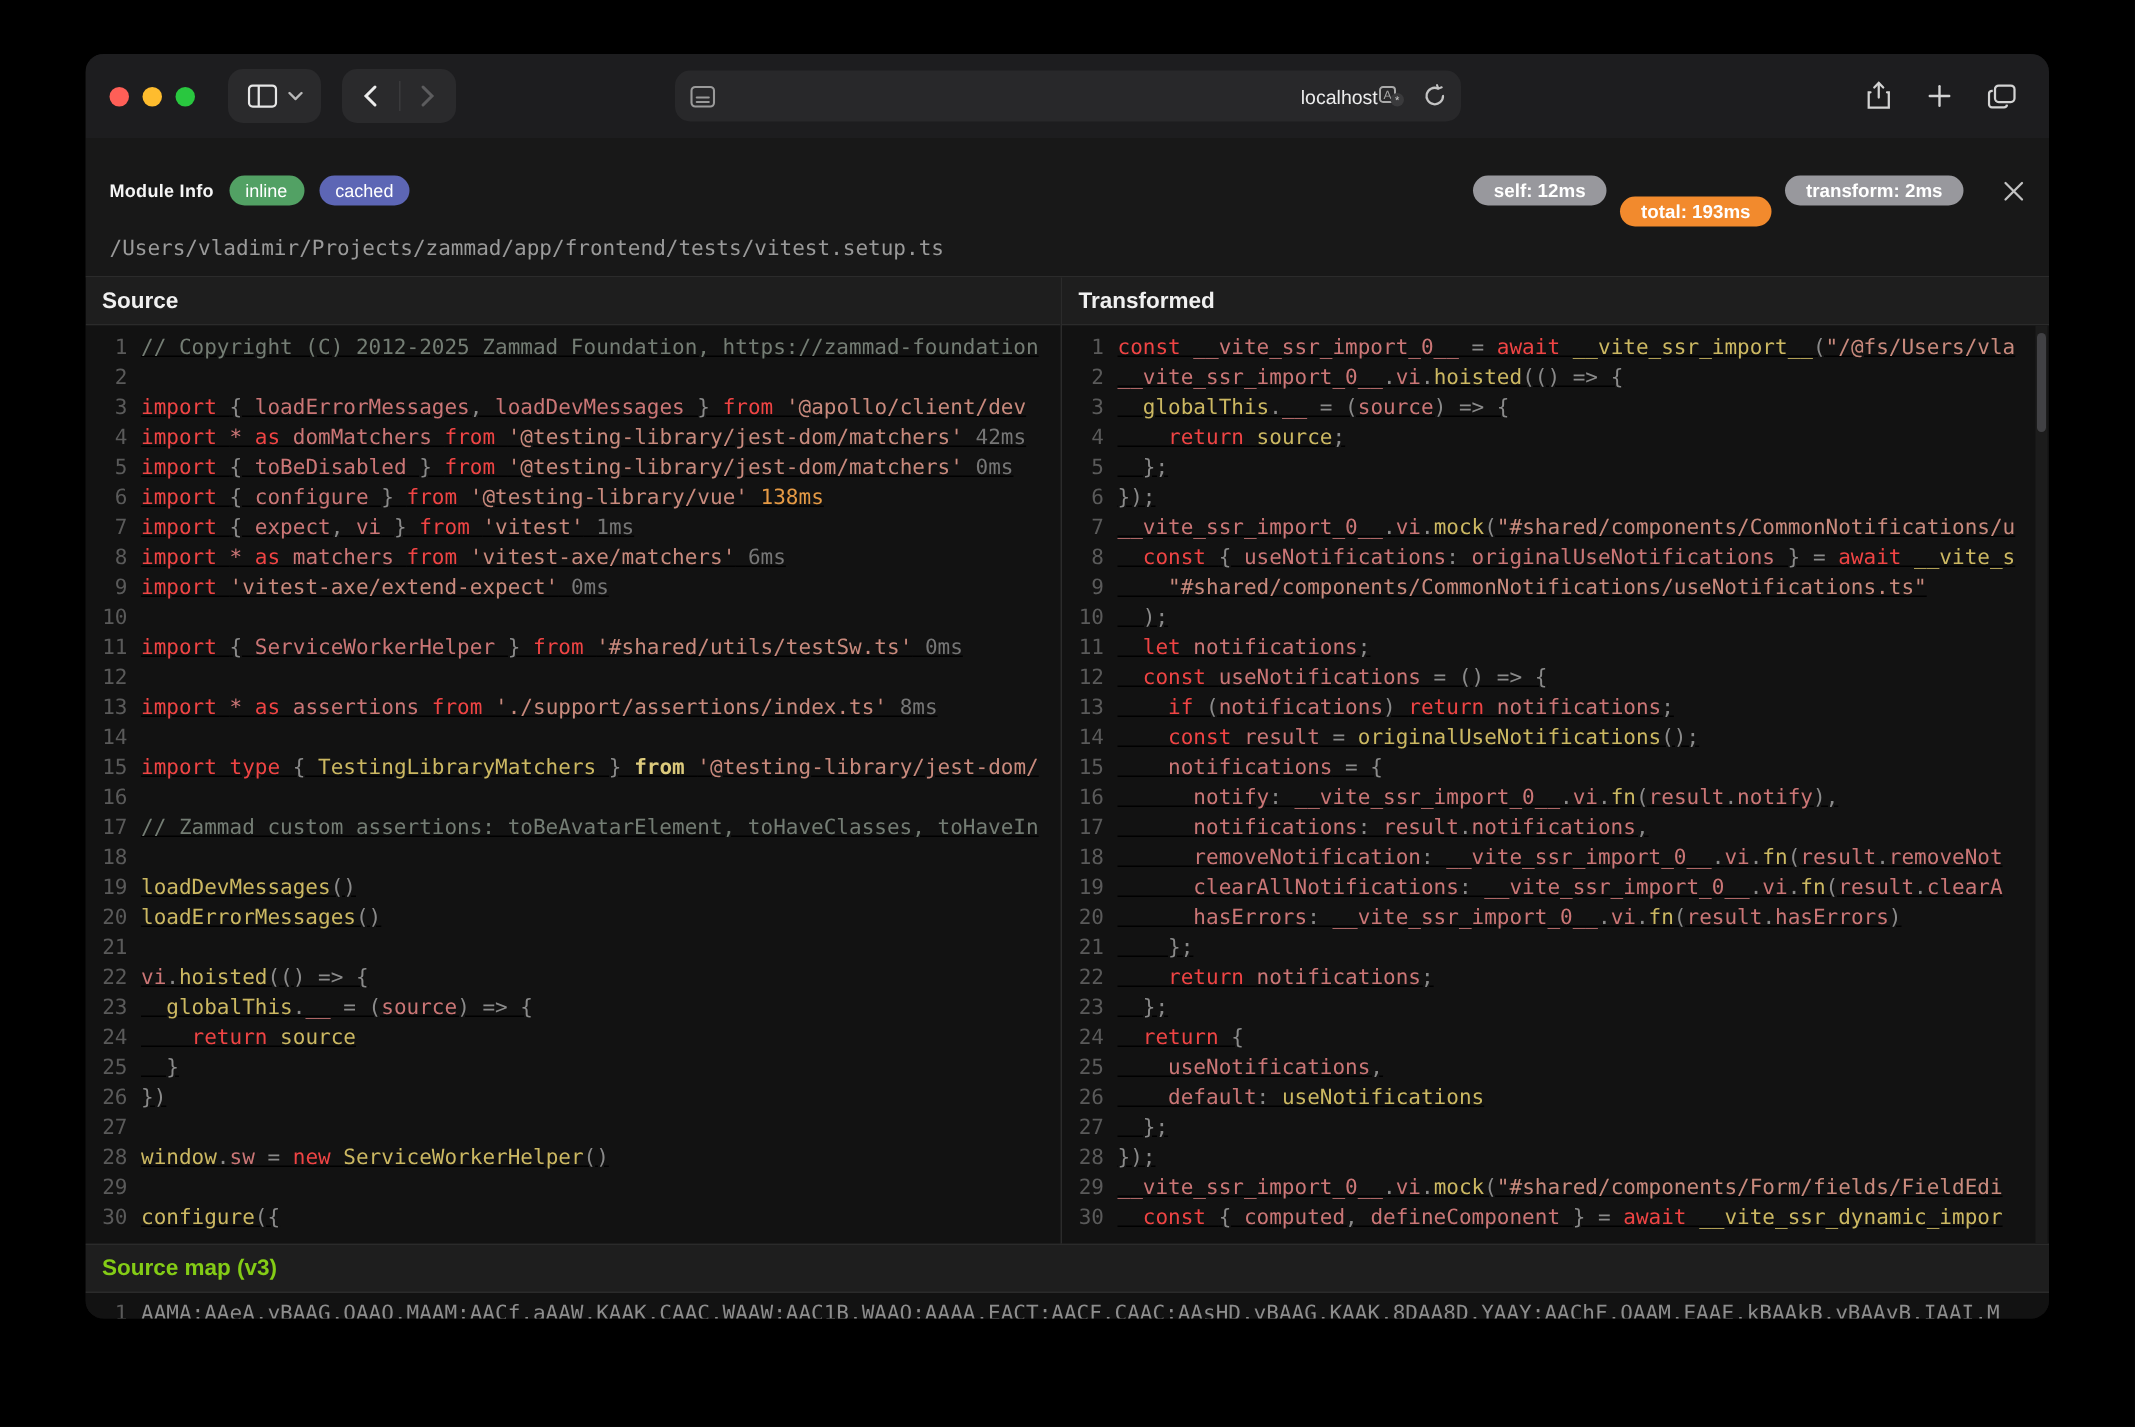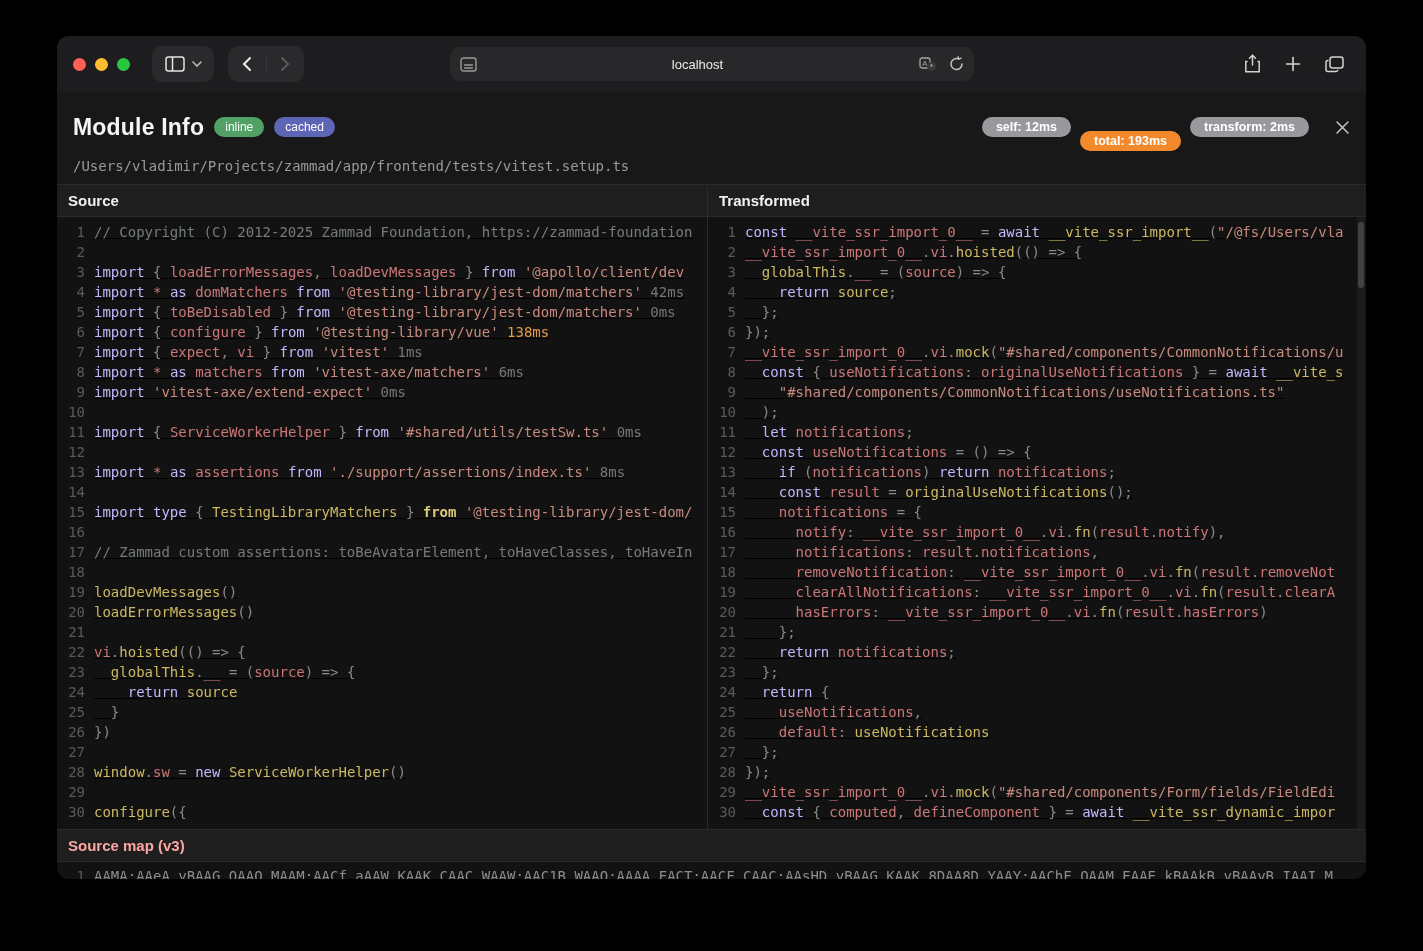--- a/index.html
+++ b/index.html
@@ -11,28 +11,28 @@
   .tl-group{display:flex;gap:9px;align-items:center;}
   .tl{width:13px;height:13px;border-radius:50%;}
   .tl.red{background:#ff5f57}.tl.yellow{background:#febc2e}.tl.green{background:#29c73f}
   .pill-btn{height:36px;background:#2a2a2c;border-radius:10px;display:flex;align-items:center;justify-content:center;}
   .sidebar-pill{width:62px;margin-left:22px;gap:7px;}
   .nav-pill{width:76px;margin-left:14px;gap:0;}
   .nav-half{width:37px;height:100%;display:flex;align-items:center;justify-content:center;}
   .nav-div{width:1px;height:20px;background:#3a3a3c;}
   .urlbar{position:absolute;left:50%;transform:translateX(-50%);top:11px;width:524px;height:34px;
     background:#28282a;border-radius:10px;display:flex;align-items:center;padding:0 10px;box-sizing:border-box;}
-  .url-text{flex:1;text-align:center;color:#ececec;font-size:13px;}
+  .url-text{flex:1;text-align:right;color:#ececec;font-size:13px;}
   .url-right{display:flex;align-items:center;gap:12px;}
   .tb-right{margin-left:auto;display:flex;align-items:center;gap:24px;padding-right:6px;}
   svg{display:block}
   
   .mod-header{background:#181818;padding:11px 16px 10px 16px;border-bottom:1px solid #2b2b2b;}
   .mod-row{display:flex;align-items:center;}
-  .mod-title{color:#f5f5f5;font-size:23px;font-weight:bold;letter-spacing:.2px;}
+  .mod-title{color:#f5f5f5;font-size:12px;font-weight:bold;letter-spacing:.2px;}
   .badge{margin-left:10px;padding:3px 11px;border-radius:11px;font-size:12px;font-weight:normal;color:#fff;}
   .badge.inline{background:#52a164;}
   .badge.cached{background:#5d66b5;}
   .timings{margin-left:auto;display:flex;gap:9px;align-items:center;}
   .pill{padding:3px 14px;border-radius:11px;font-size:12.5px;font-weight:bold;color:#fff;}
   .pill.gray{background:#98989d;}
   .pill.orange{background:#f28a2d;margin-top:28px;}
   .close-btn{margin-left:26px;cursor:pointer;}
   .mod-path{margin-top:7px;font-family:"DejaVu Sans Mono",monospace;font-size:14px;color:#9a9a9a;}
   
@@ -40,28 +40,28 @@
   .panel{display:flex;flex-direction:column;overflow:hidden;}
   .panel.src{width:650px;flex:none;}
   .panel.tr{flex:1;border-left:1px solid #2b2b2b;position:relative;}
   .panel-header{height:31px;flex:none;background:#1e1e1e;border-bottom:1px solid #2b2b2b;
     display:flex;align-items:center;padding:0 11px;color:#f0f0f0;font-size:15px;font-weight:bold;}
   .code{flex:1;background:#121212;padding-top:5px;overflow:hidden;
     font-family:"DejaVu Sans Mono",monospace;font-size:14px;line-height:20px;}
   .code-line{height:20px;white-space:pre;overflow:hidden;display:flex;}
   .ln{flex:none;display:inline-block;width:28px;text-align:right;margin-right:9px;color:#5a5a5a;}
   .cl{white-space:pre;text-decoration:underline;}
-  .t-c{color:#747d74}.t-k{color:#c4b5fd}.t-v{color:#cb7676}.t-s{color:#c98a7d}
+  .t-c{color:#747d74}.t-k{color:#ef4444}.t-v{color:#cb7676}.t-s{color:#c98a7d}
   .t-f{color:#ccb862}.t-p{color:#8a8a8a}.t-d{color:#dbd7ca}.t-t{color:#767676}
   .t-o{color:#e59a45}.t-fb{color:#dcca7c;font-weight:bold}
   .vscroll{position:absolute;right:1px;top:32px;bottom:0;width:8px;background:#1c1c1c;}
   .vthumb{position:absolute;top:5px;left:1px;width:6px;height:66px;border-radius:3px;background:#414144;}
   
   .smap-header{height:31px;background:#1e1e1e;border-top:1px solid #2b2b2b;border-bottom:1px solid #2b2b2b;
-    display:flex;align-items:center;padding:0 11px;color:#fca5a5;font-size:15px;font-weight:bold;}
+    display:flex;align-items:center;padding:0 11px;color:#84cc16;font-size:15px;font-weight:bold;}
   .smap-row{background:#121212;height:24px;padding-top:4px;display:flex;white-space:pre;overflow:hidden;
     font-family:"DejaVu Sans Mono",monospace;font-size:14px;line-height:20px;}
   .smap-text{color:#8d8d8d;white-space:pre;}
   .hscroll-thumb{position:relative;margin:2px 0 0 28px;width:44px;height:6px;border-radius:3px;background:#3f3f3f;}
 </style>
 </head>
 <body>
 
 <div class="window">
 

